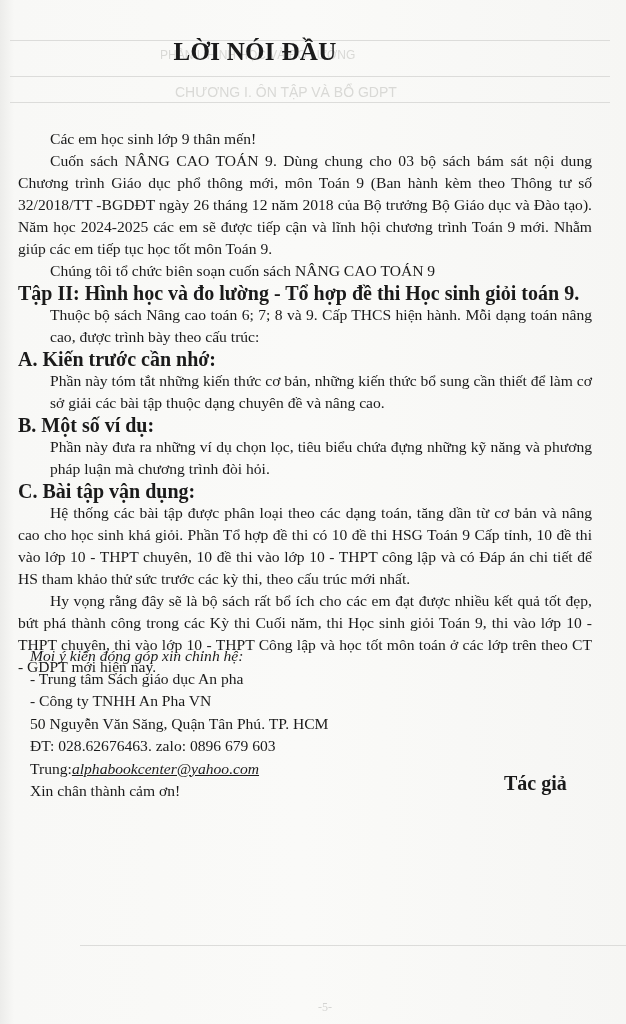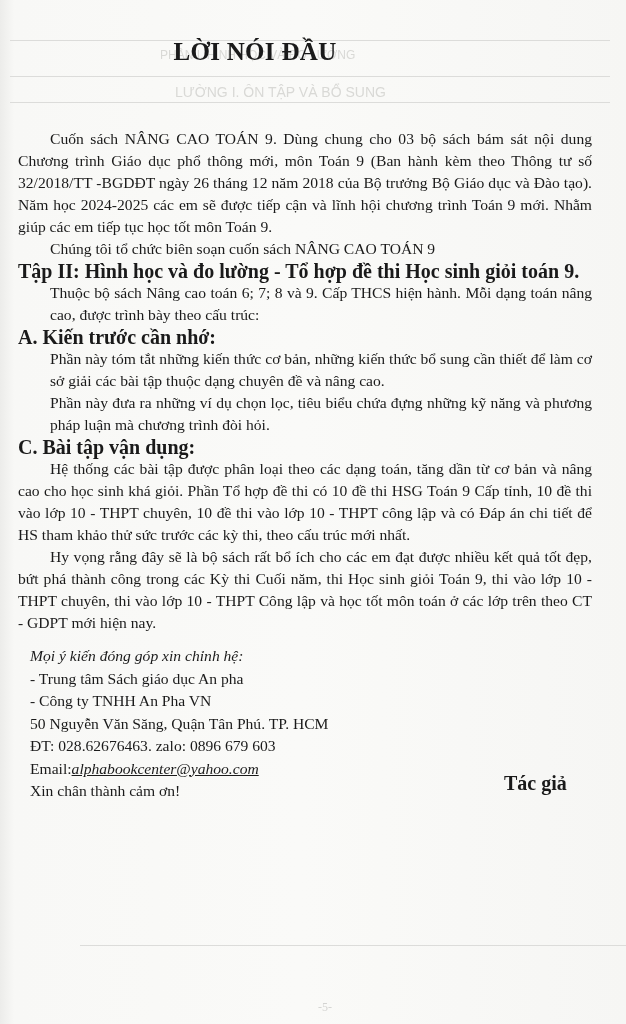--- a/index.html
+++ b/index.html
@@ -35,50 +35,52 @@
   .pagenum { position: absolute; top: 1000px; left: 318px; color: #d4d4d2; font-size: 12px; }
 </style>
 </head>
 <body>
 
 <div class="page">
 
   <div class="ghost-line" style="top:40px;left:10px;width:600px;"></div>
   <div class="ghost" style="top:48px;left:160px;font-size:12px;">PHẦN I. HÌNH HỌC VÀ ĐO LƯỜNG</div>
   <div class="ghost-line" style="top:76px;left:10px;width:600px;"></div>
-  <div class="ghost" style="top:84px;left:175px;font-size:14px;">LƯỜNG I. ÔN TẬP VÀ BỔ SUNG</div>
+  <div class="ghost" style="top:84px;left:175px;font-size:14px;">CHƯƠNG I. ÔN TẬP VÀ BỔ GDPT</div>
   <div class="ghost-line" style="top:102px;left:10px;width:600px;"></div>
   <div class="ghost-line" style="top:945px;left:80px;width:546px;"></div>
   <div class="pagenum">-5-</div>
 
   <div class="title">LỜI NÓI ĐẦU</div>
 
   <div class="content">
+    <p class="p ind">Các em học sinh lớp 9 thân mến!</p>
     <p class="p ind">Cuốn sách NÂNG CAO TOÁN 9. Dùng chung cho 03 bộ sách bám sát nội dung Chương trình Giáo dục phổ thông mới, môn Toán 9 (Ban hành kèm theo Thông tư số 32/2018/TT -BGDĐT ngày 26 tháng 12 năm 2018 của Bộ trưởng Bộ Giáo dục và Đào tạo). Năm học 2024-2025 các em sẽ được tiếp cận và lĩnh hội chương trình Toán 9 mới. Nhằm giúp các em tiếp tục học tốt môn Toán 9.</p>
     <p class="p ind">Chúng tôi tổ chức biên soạn cuốn sách NÂNG CAO TOÁN 9</p>
     <p class="p head">Tập II: Hình học và đo lường - Tổ hợp đề thi Học sinh giỏi toán 9.</p>
     <p class="p sub">Thuộc bộ sách Nâng cao toán 6; 7; 8 và 9. Cấp THCS hiện hành. Mỗi dạng toán nâng cao, được trình bày theo cấu trúc:</p>
 
     <p class="p head">A. Kiến trước cần nhớ:</p>
     <p class="p sub">Phần này tóm tắt những kiến thức cơ bản, những kiến thức bổ sung cần thiết để làm cơ sở giải các bài tập thuộc dạng chuyên đề và nâng cao.</p>
 
+    <p class="p head">B. Một số ví dụ:</p>
     <p class="p sub">Phần này đưa ra những ví dụ chọn lọc, tiêu biểu chứa đựng những kỹ năng và phương pháp luận mà chương trình đòi hỏi.</p>
 
     <p class="p head">C. Bài tập vận dụng:</p>
     <p class="p ind">Hệ thống các bài tập được phân loại theo các dạng toán, tăng dần từ cơ bản và nâng cao cho học sinh khá giỏi. Phần Tổ hợp đề thi có 10 đề thi HSG Toán 9 Cấp tỉnh, 10 đề thi vào lớp 10 - THPT chuyên, 10 đề thi vào lớp 10 - THPT công lập và có Đáp án chi tiết để HS tham khảo thử sức trước các kỳ thi, theo cấu trúc mới nhất.</p>
 
     <p class="p ind">Hy vọng rằng đây sẽ là bộ sách rất bổ ích cho các em đạt được nhiều kết quả tốt đẹp, bứt phá thành công trong các Kỳ thi Cuối năm, thi Học sinh giỏi Toán 9, thi vào lớp 10 - THPT chuyên, thi vào lớp 10 - THPT Công lập và học tốt môn toán ở các lớp trên theo CT - GDPT mới hiện nay.</p>
   </div>
 
   <div class="contact">
     <div class="it">Mọi ý kiến đóng góp xin chỉnh hệ:</div>
     <div>- Trung tâm Sách giáo dục An pha</div>
     <div>- Công ty TNHH An Pha VN</div>
     <div>50 Nguyễn Văn Săng, Quận Tân Phú. TP. HCM</div>
     <div>ĐT: 028.62676463. zalo: 0896 679 603</div>
     <div>
-      <span>Email:</span><a class="email-link">alphabookcenter@yahoo.com</a>
+      <span>Trung:</span><a class="email-link">alphabookcenter@yahoo.com</a>
     </div>
     <div>Xin chân thành cảm ơn!</div>
   </div>
 
   <div class="author">Tác giả</div>
 </div>
 
 </body></html>

